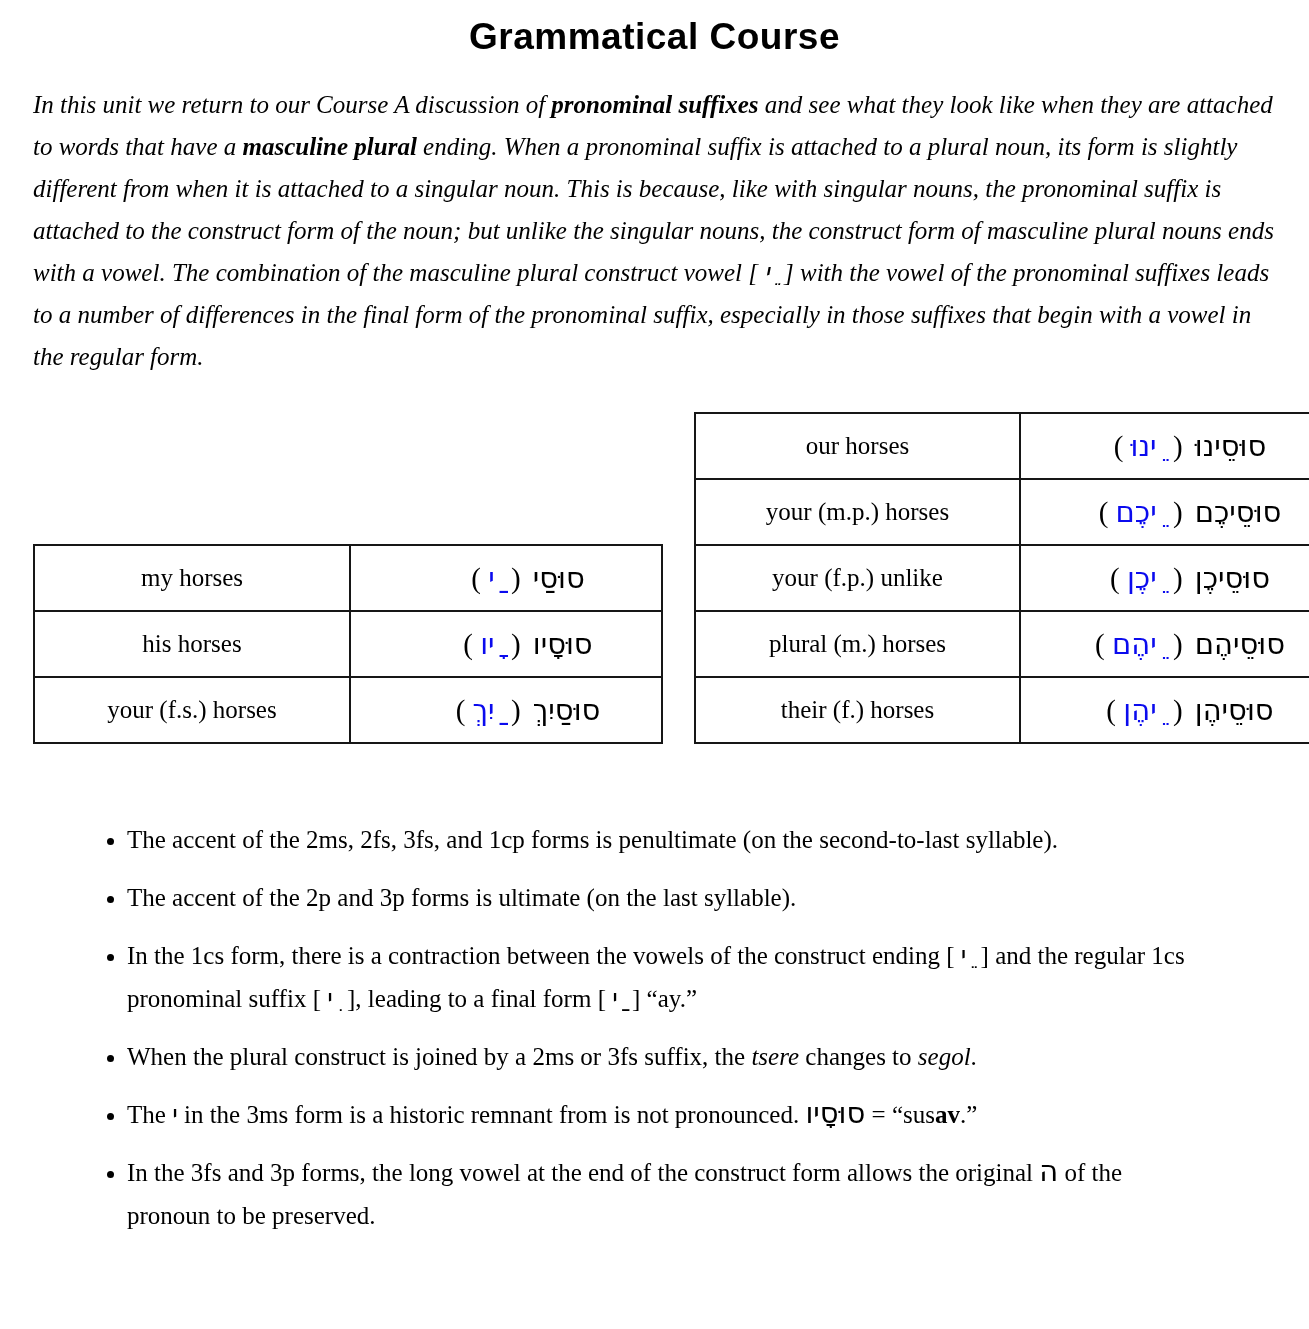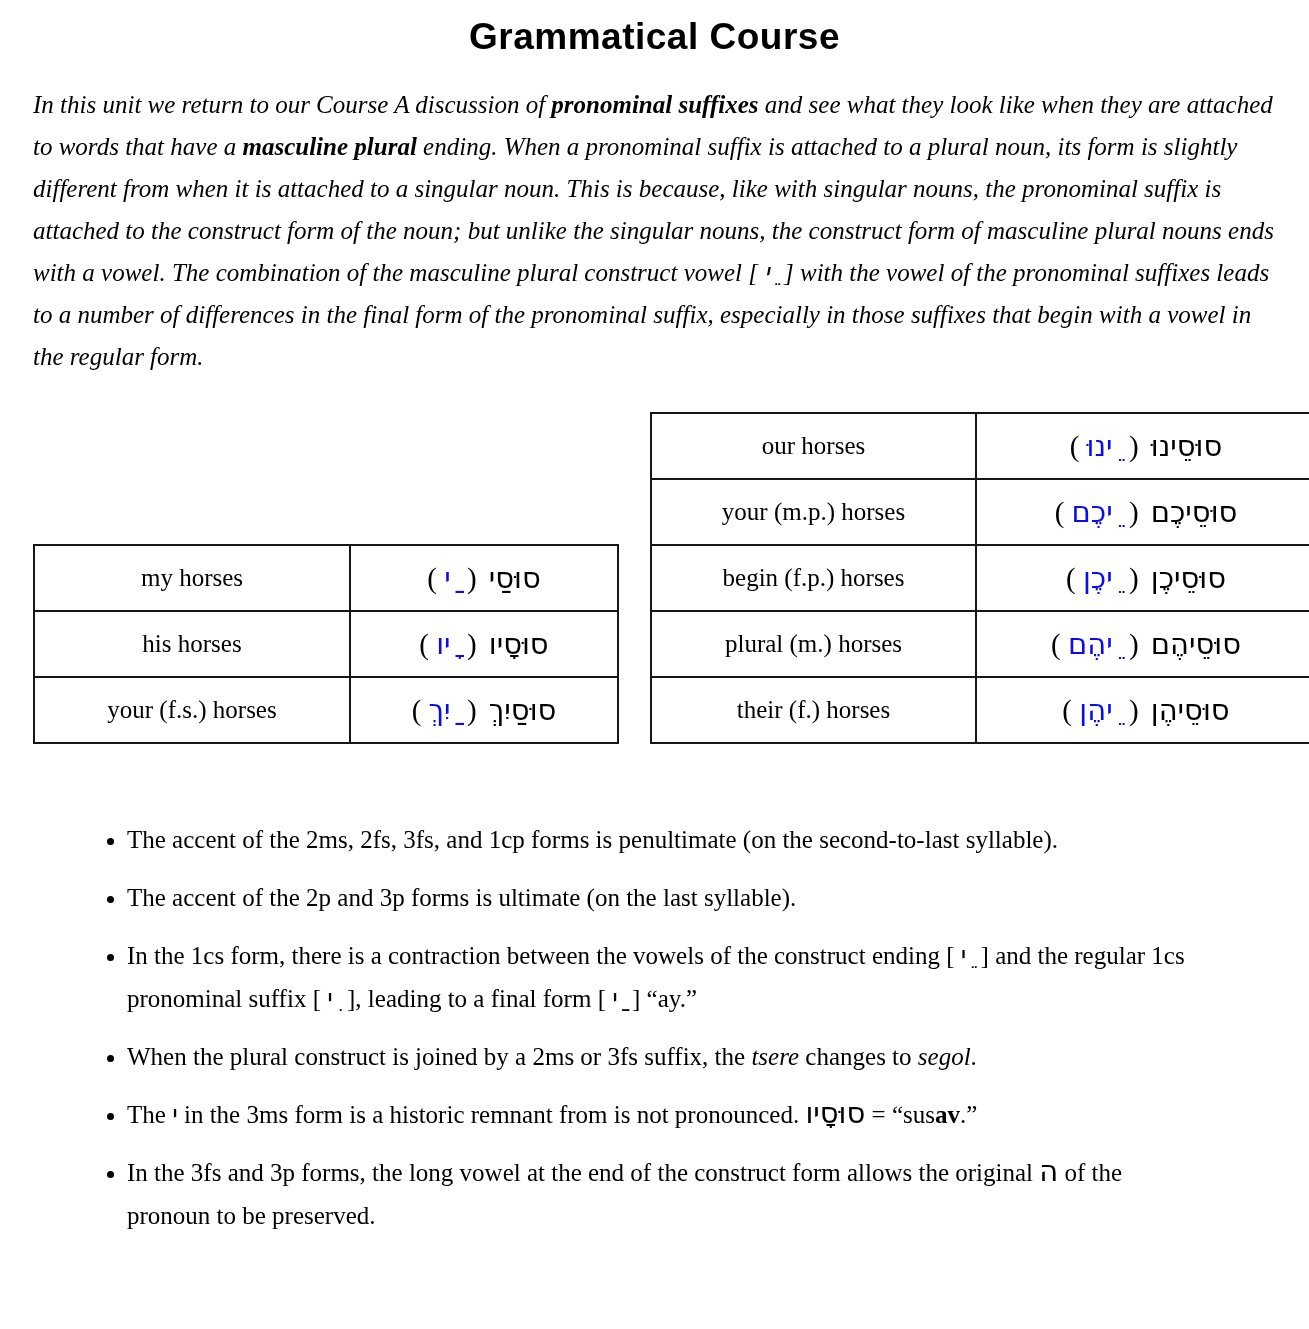--- a/index.html
+++ b/index.html
@@ -31,21 +31,21 @@
   .tables { display:flex; gap:31px; margin-top:34px; align-items:flex-end; }
   table.tbl { border-collapse:collapse; table-layout:fixed; }
   table.tbl-left  { width:580px; }
   table.tbl-right { width:661px; }
   .tbl td {
     border:2px solid #161616; height:64px; padding:0;
     text-align:center; vertical-align:middle;
   }
   td.lbl { font-size:25px; }
   table.tbl-left  td.lbl  { width:314px; }
-  table.tbl-left  td.hebc { width:266px; }
+  table.tbl-left  td.hebc { width:266px;padding-left:44px; }
   table.tbl-right td.lbl  { width:323px; }
   table.tbl-right td.hebc { width:338px; }
   td.hebc { direction:ltr; font-size:29px; white-space:nowrap; }
   td.hebc .paren { font-size:29px; color:#000; }
   .suffix { color:var(--suffix-blue,#0000EE); }
   .hword  { margin-left:12px; }
 
   ul.bullets {
     margin:74px 0 0 0; padding:0 0 0 94px;
     max-width:1175px; box-sizing:border-box; list-style:disc;
@@ -88,21 +88,21 @@
       <tbody>
         <tr>
           <td class="lbl">our horses</td>
           <td class="hebc"><span class="paren">(&nbsp;</span><span class="heb suffix">&nbsp;ֵינוּ</span><span class="paren">&nbsp;)</span><span class="heb hword">סוּסֵינוּ</span></td>
         </tr>
         <tr>
           <td class="lbl">your (m.p.) horses</td>
           <td class="hebc"><span class="paren">(&nbsp;</span><span class="heb suffix">&nbsp;ֵיכֶם</span><span class="paren">&nbsp;)</span><span class="heb hword">סוּסֵיכֶם</span></td>
         </tr>
         <tr>
-          <td class="lbl">begin (f.p.) horses</td>
+          <td class="lbl">your (f.p.) unlike</td>
           <td class="hebc"><span class="paren">(&nbsp;</span><span class="heb suffix">&nbsp;ֵיכֶן</span><span class="paren">&nbsp;)</span><span class="heb hword">סוּסֵיכֶן</span></td>
         </tr>
         <tr>
           <td class="lbl">plural (m.) horses</td>
           <td class="hebc"><span class="paren">(&nbsp;</span><span class="heb suffix">&nbsp;ֵיהֶם</span><span class="paren">&nbsp;)</span><span class="heb hword">סוּסֵיהֶם</span></td>
         </tr>
         <tr>
           <td class="lbl">their (f.) horses</td>
           <td class="hebc"><span class="paren">(&nbsp;</span><span class="heb suffix">&nbsp;ֵיהֶן</span><span class="paren">&nbsp;)</span><span class="heb hword">סוּסֵיהֶן</span></td>
         </tr>

